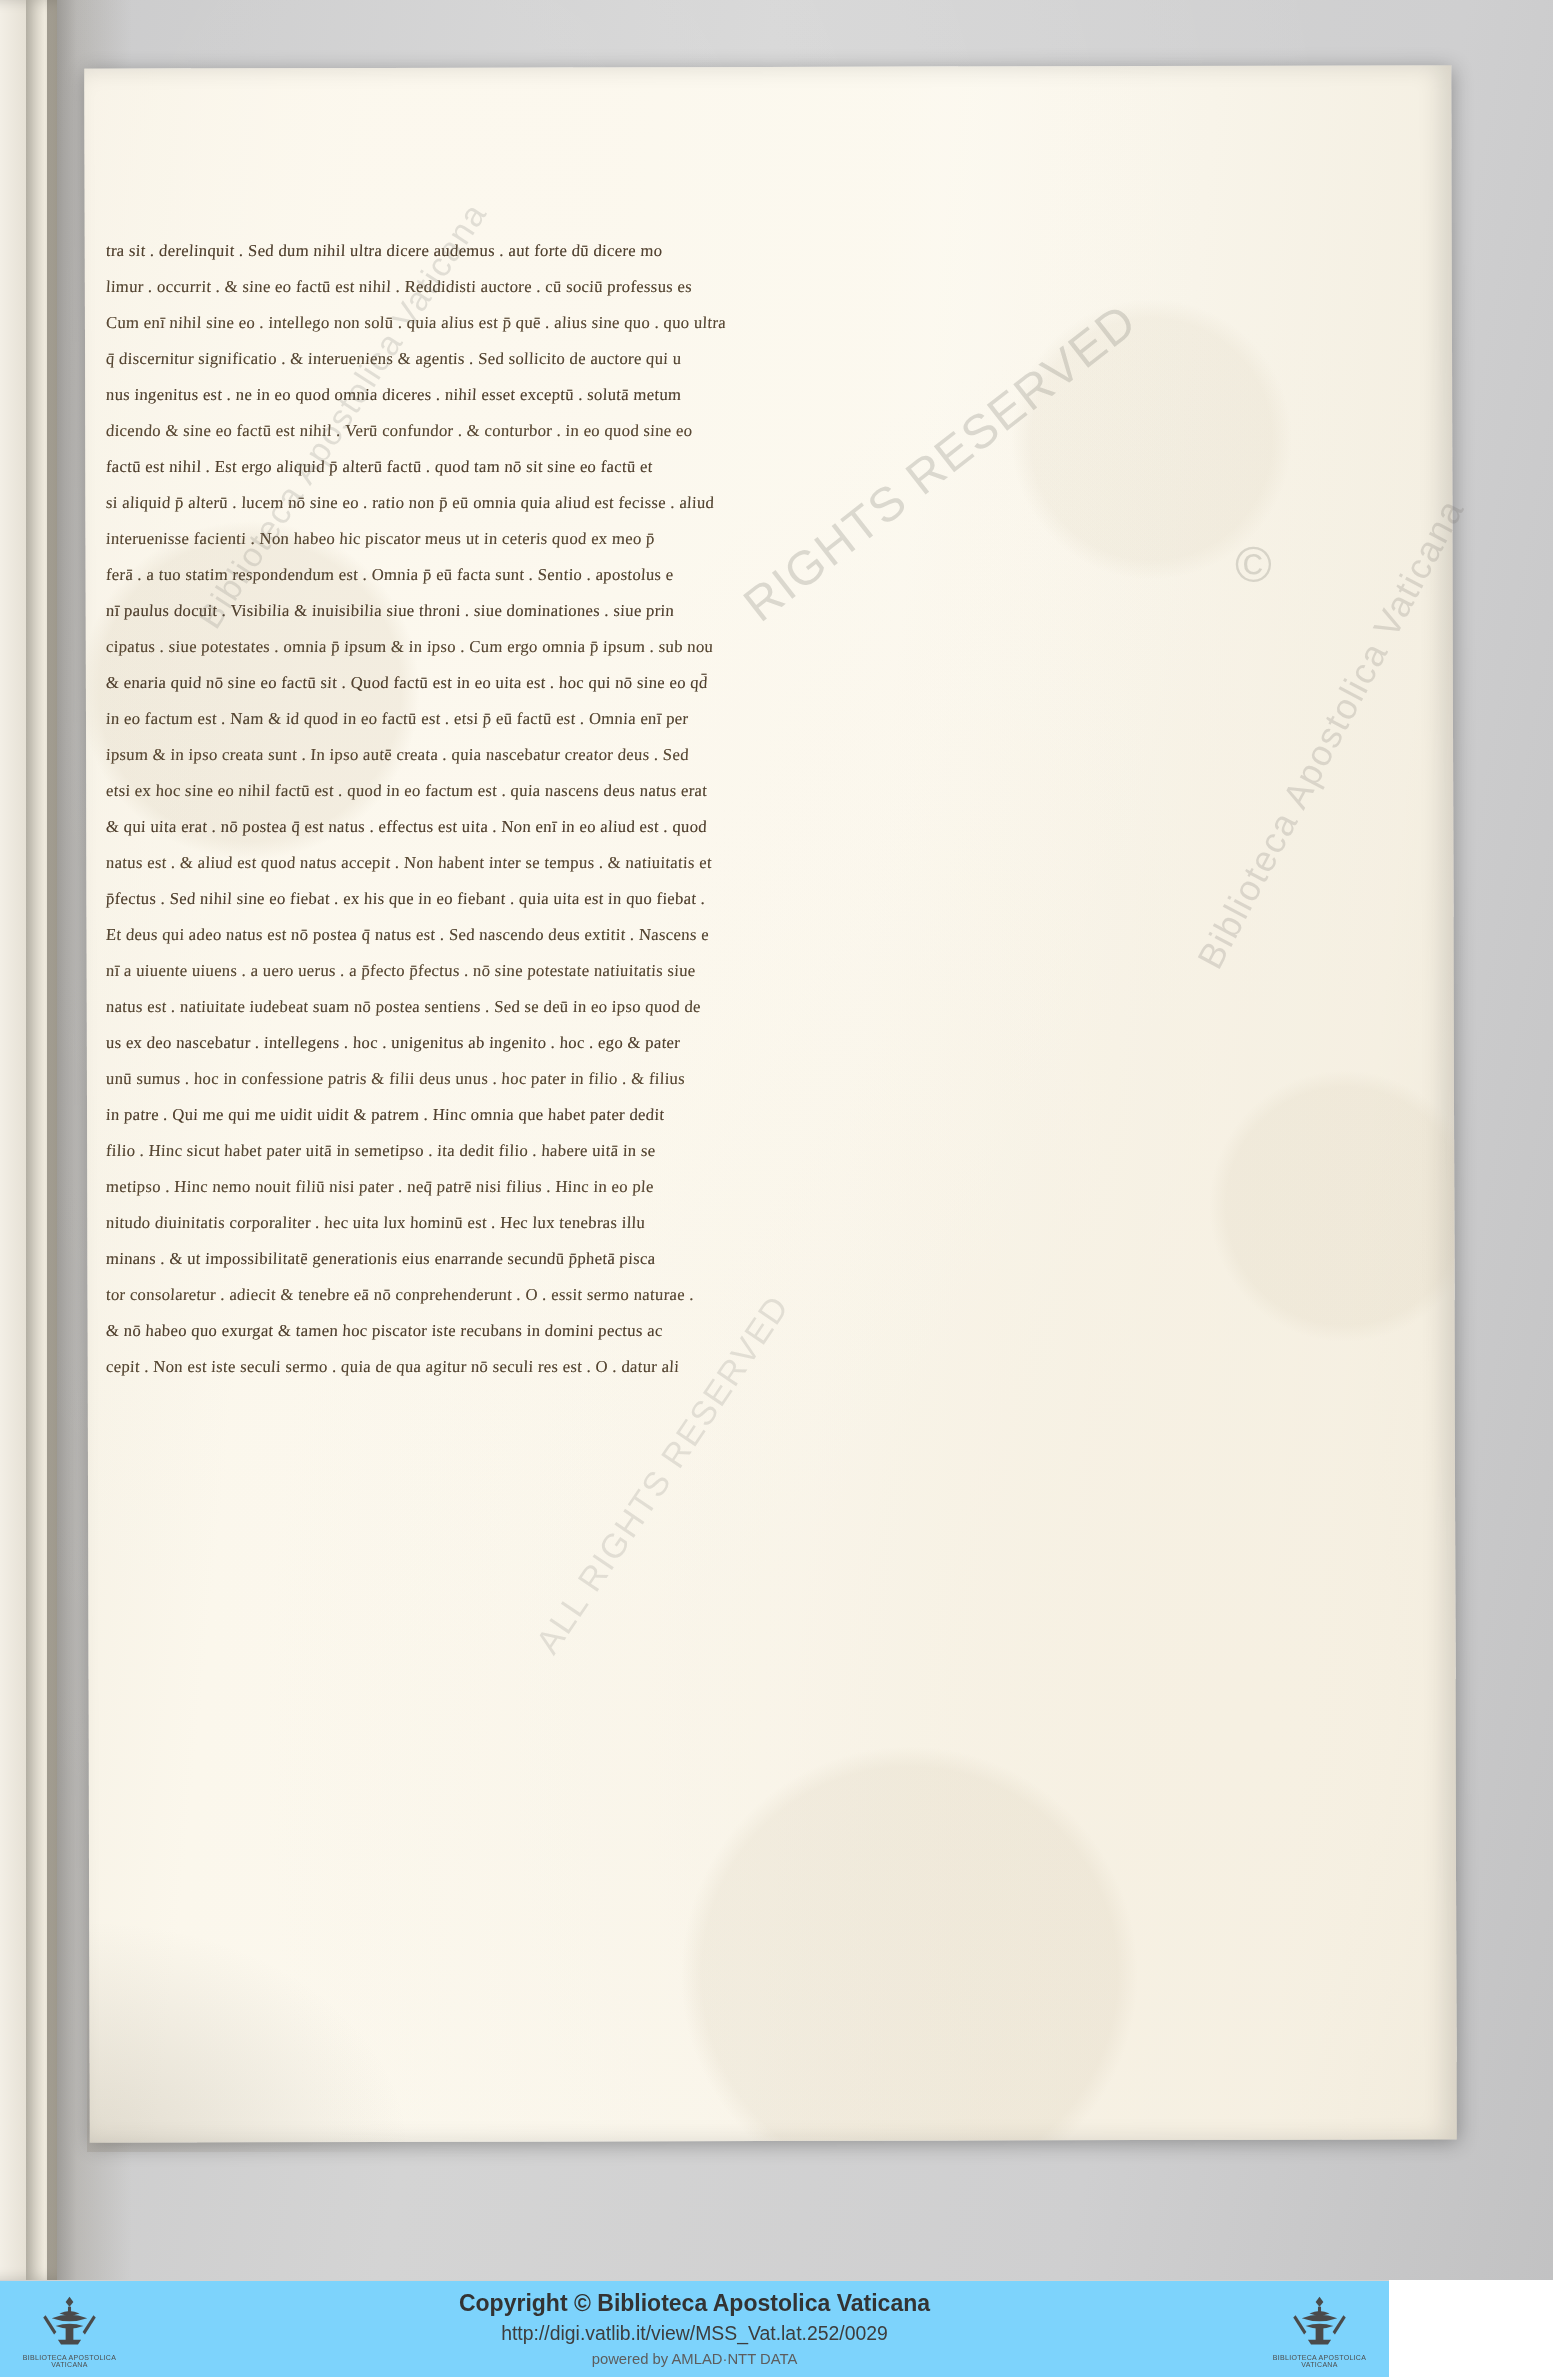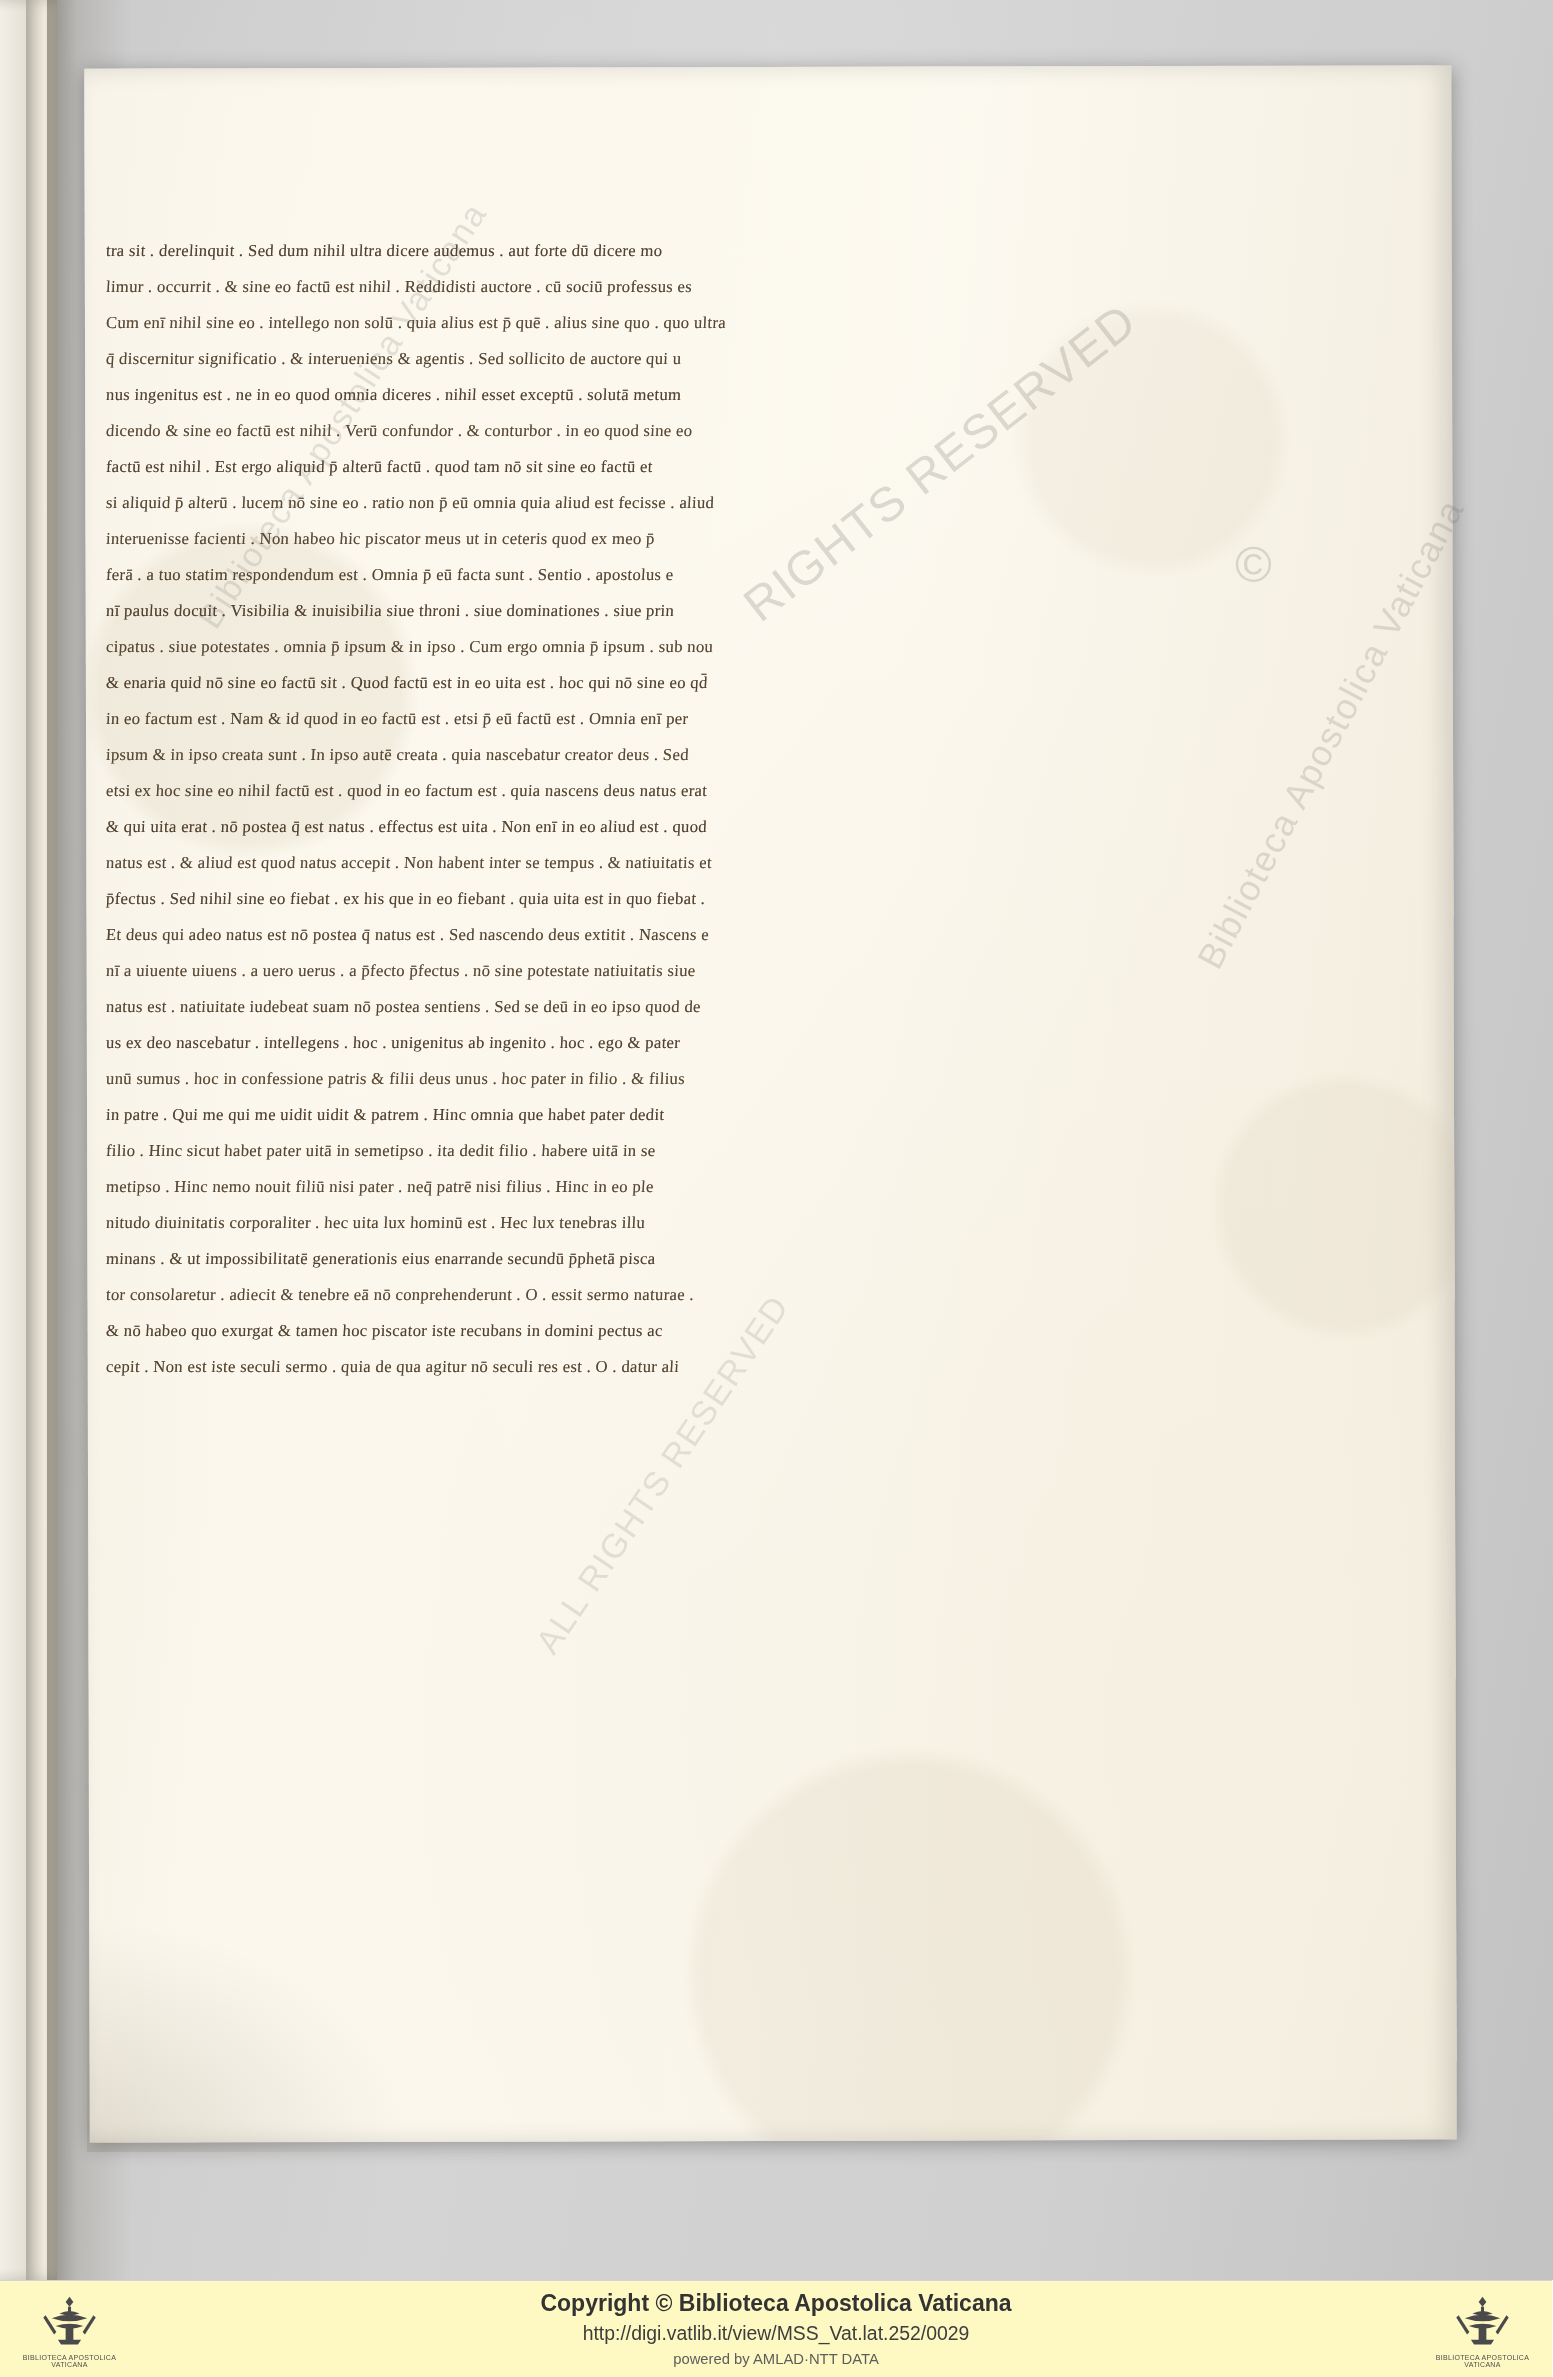--- a/index.html
+++ b/index.html
@@ -154,22 +154,22 @@
     font-size: 34px;
     transform: rotate(-56deg);
     transform-origin: left top;
     color: rgba(108,106,98,0.17);
   }
 
   
   .footer {
     position: absolute;
     left: 0; top: 2280px;
-    width: 1552px; height: 97px;
-    background: #fef9c3;
+    width: 1389px; height: 97px;
+    background: #7dd3fc;
     border-top: 0.8px solid #d2d2d2;
   }
   .footer-center {
     position: absolute;
     left: 0; right: 0; top: 9.3px;
     text-align: center;
     font-family: "Liberation Sans", sans-serif;
     color: #4a4a4a;
   }
   .f-copy { font-size: 23px; font-weight: 700; color: #333333; }

